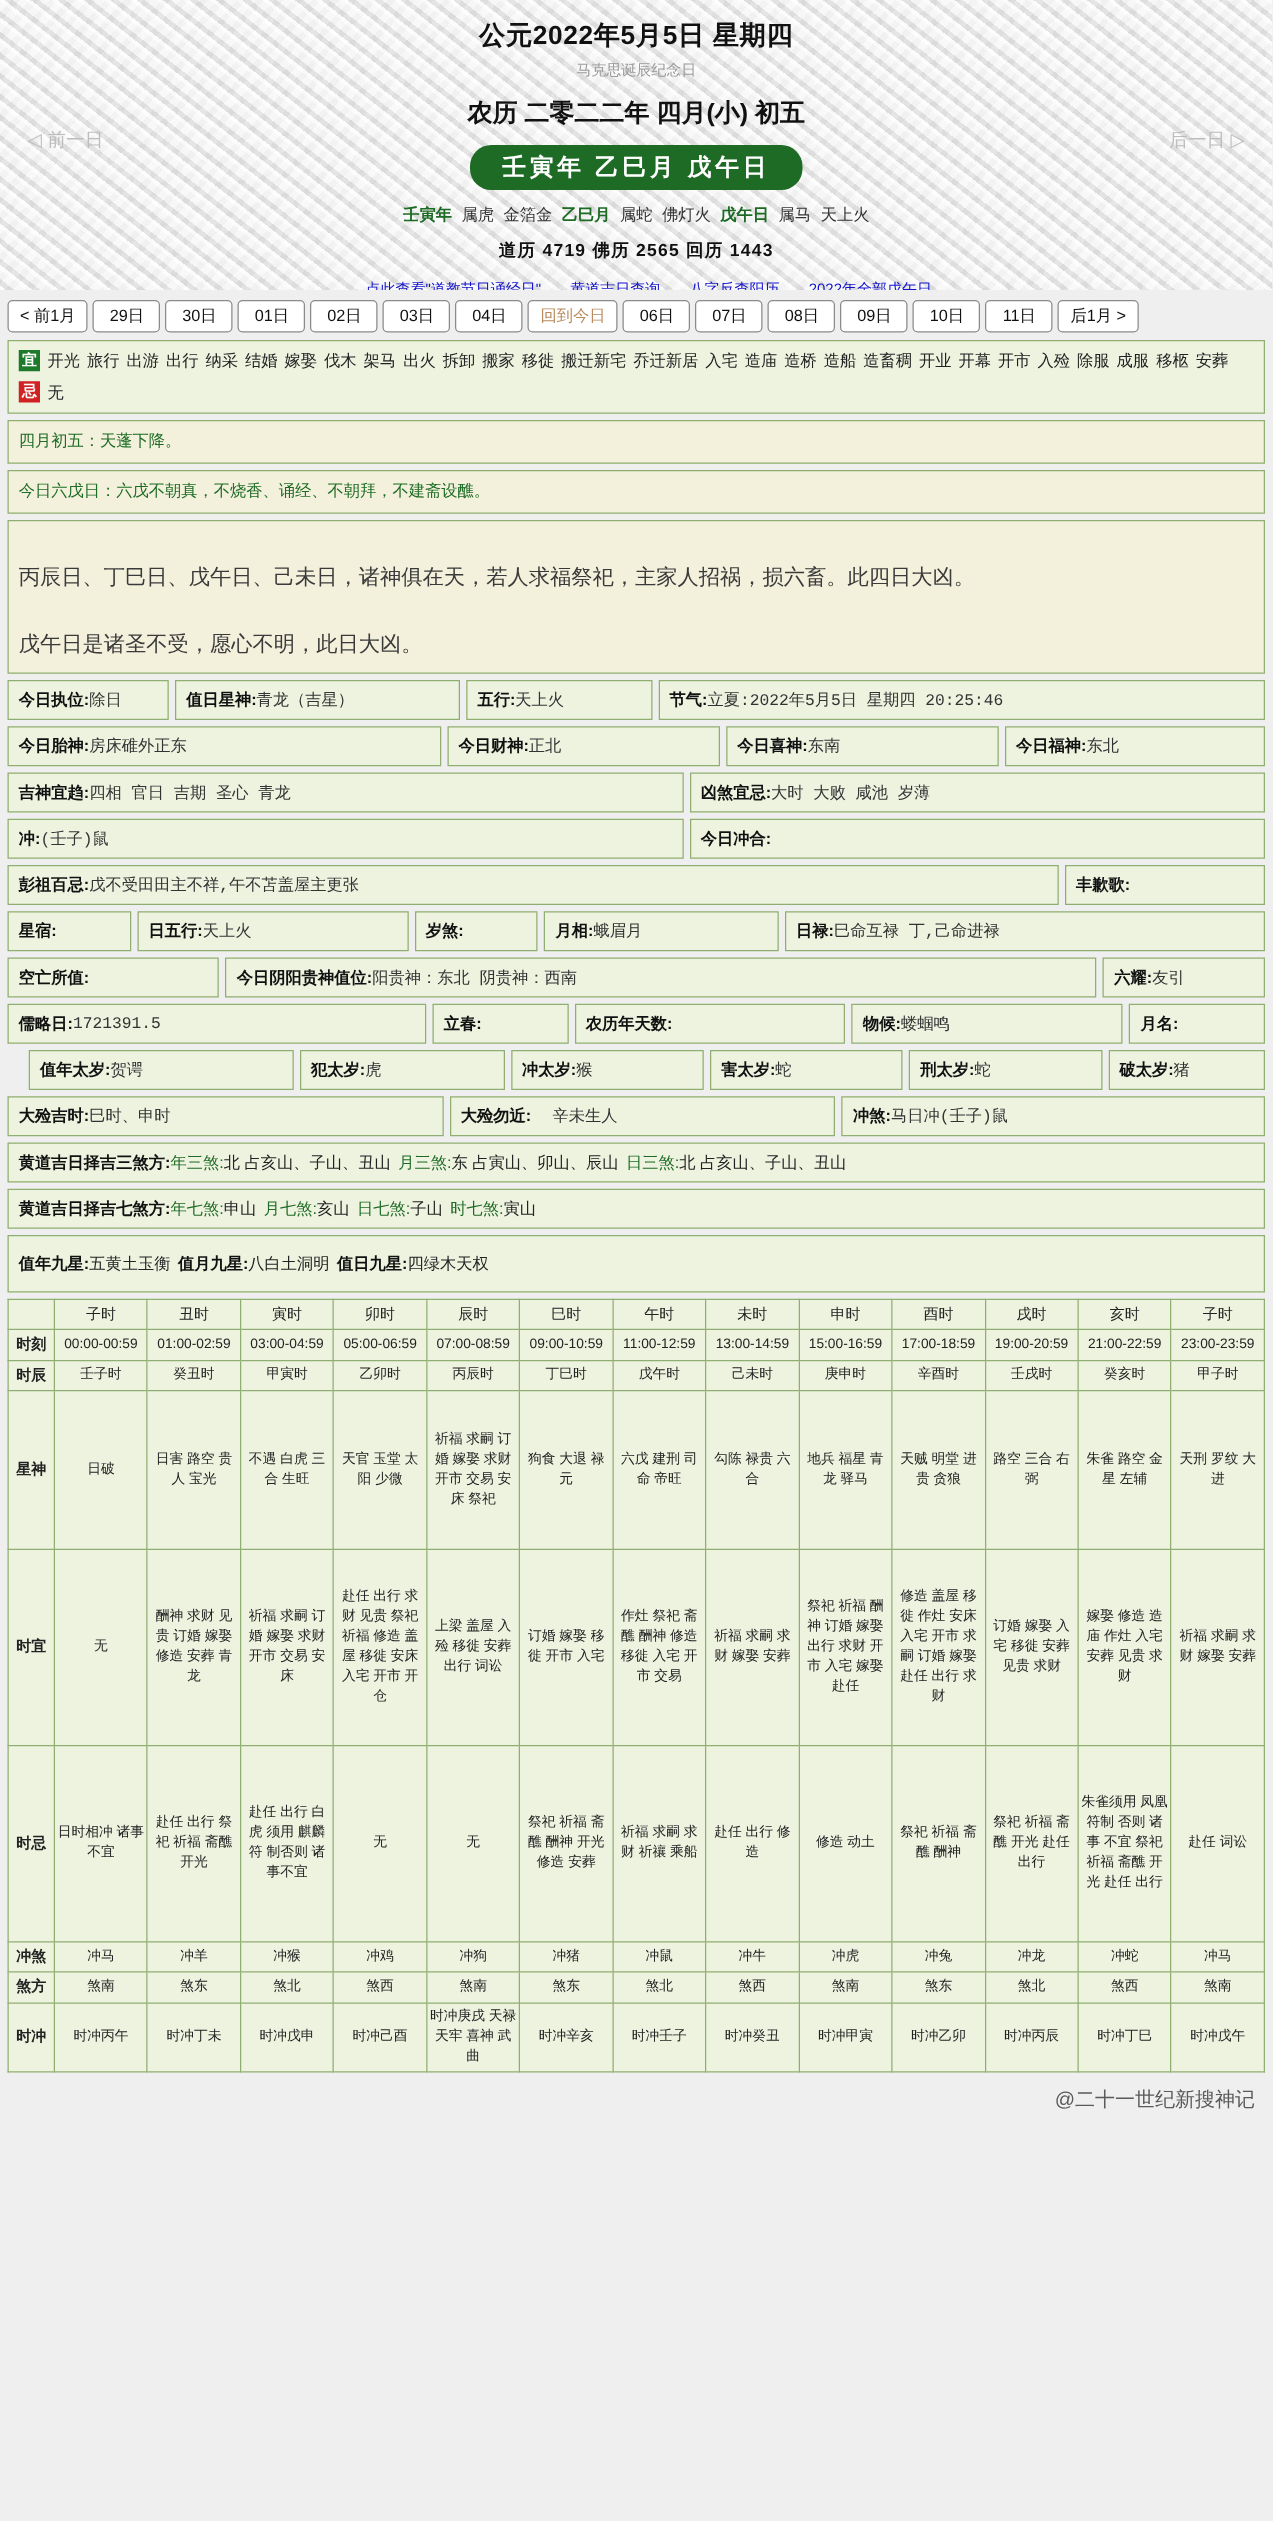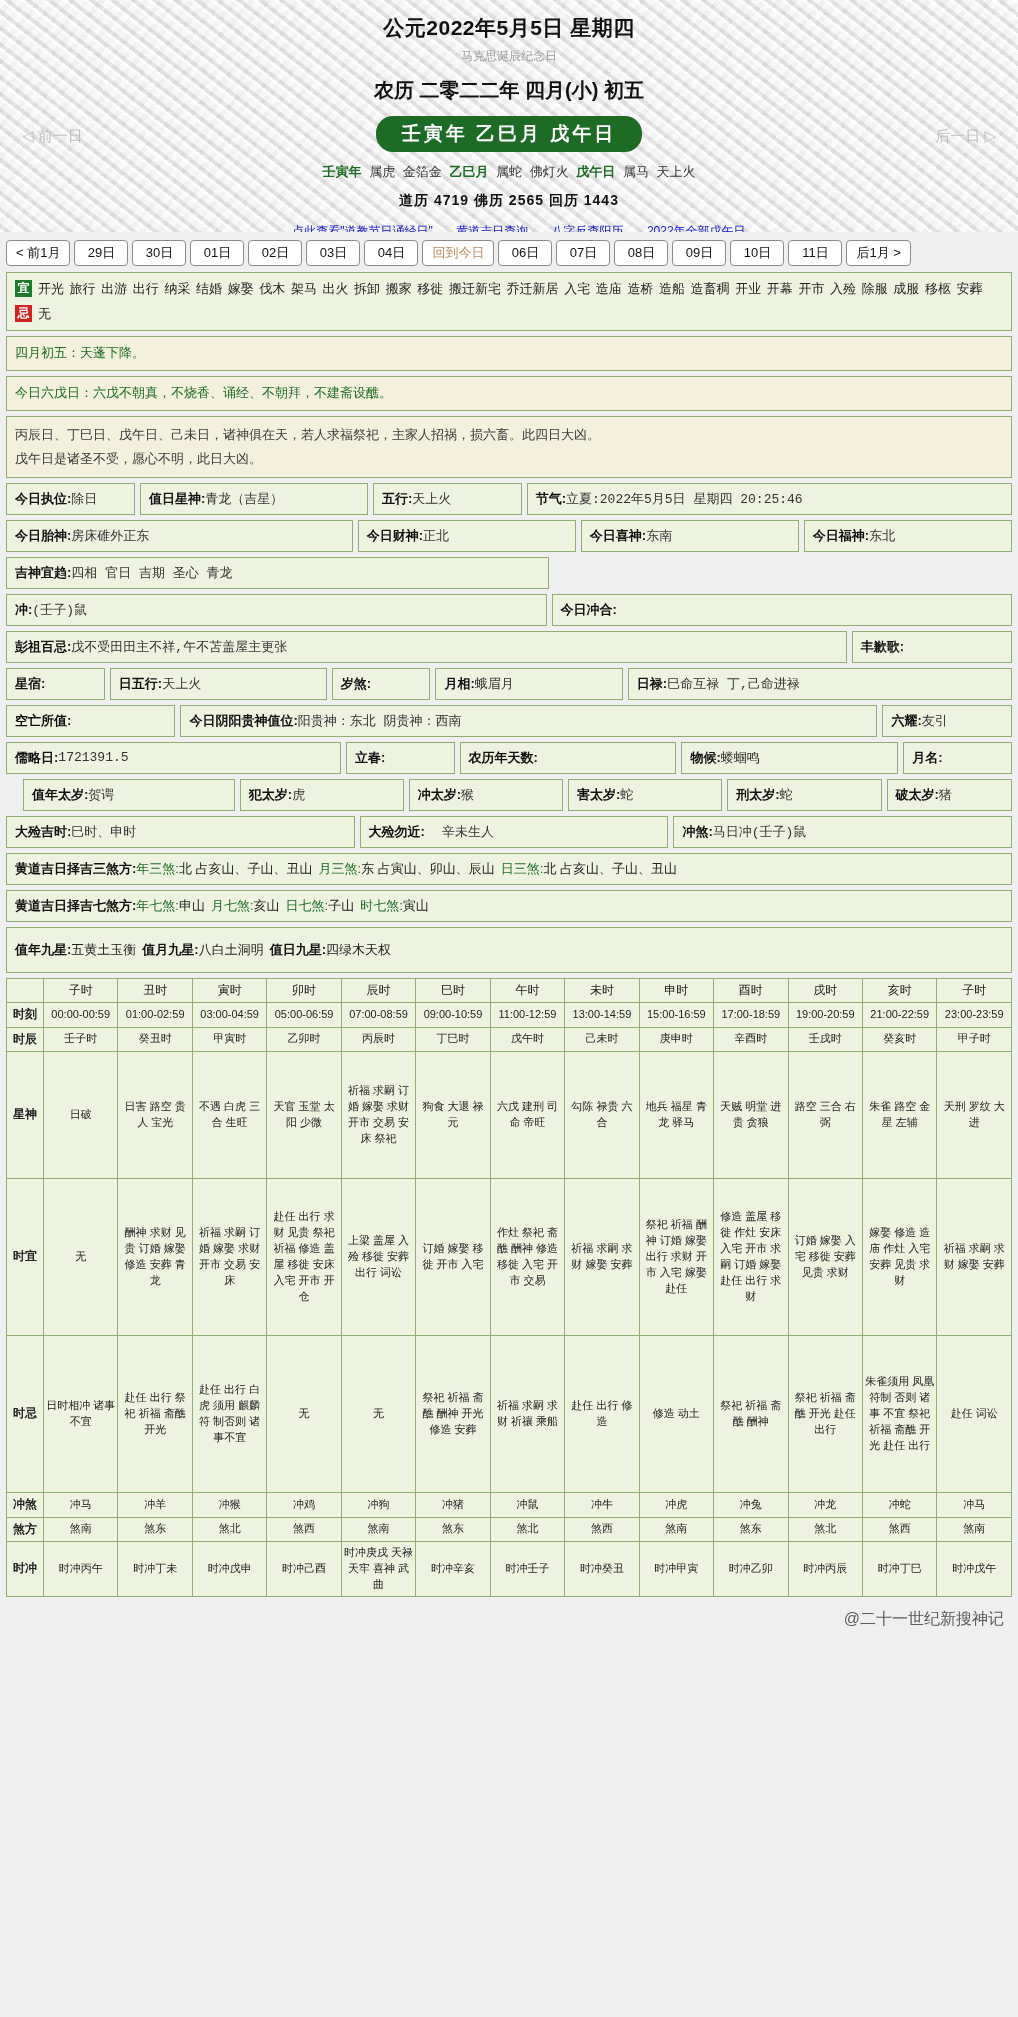--- a/index.html
+++ b/index.html
@@ -40,21 +40,21 @@
     border-radius:17px;
   }
   .h-pillars{margin-top:11px;font-size:13px;color:#333;}
   .h-pillars .gz{color:#1d6b24;font-weight:bold;}
   .h-pillars span{margin:0 2px;}
   .h-eras{margin-top:11px;font-size:14px;font-weight:bold;color:#111;letter-spacing:1px;}
   .h-links{margin-top:13px;font-size:12px;color:#1111cc;}
   .h-links a{color:#1111cc;text-decoration:underline;}
   .h-links .arrow{text-decoration:none;margin:0 2px 0 6px;}
   .prev-day,.next-day{
-    position:absolute;top:103px;font-size:15px;color:#bdbdbd;margin-top:24px;
+    position:absolute;top:103px;font-size:15px;color:#bdbdbd;
   }
   .prev-day{left:22px;}
   .next-day{right:22px;}
 
   
   .datenav{
     width:1018px;box-sizing:border-box;
     padding:8px 6px 6px 6px;
     background:#efefef;
     white-space:nowrap;
@@ -87,21 +87,21 @@
   .yiji-row:last-child{margin-bottom:0;}
   .tag{
     display:inline-block;width:17px;height:17px;line-height:17px;
     text-align:center;color:#fff;font-size:12px;font-weight:bold;
     flex:0 0 auto;margin-right:6px;margin-top:1px;
   }
   .tag.yi{background:#1d7a2a;}
   .tag.ji{background:#d02222;}
   .yiji-text{font-size:13px;color:#222;word-spacing:2px;}
   .note{color:#1d6b24;font-size:13px;line-height:1.6;}
-  .note-dark{color:#3a3a3a;font-size:13px;line-height:1.85;}
+  .note-dark{color:#3a3a3a;font-size:17px;line-height:1.85;margin-top:23px;}
 
   
   .row{display:flex;margin-bottom:5px;}
   .cell{
     border:1px solid #8fae72;
     background:#eef3e0;
     padding:6px 8px;
     box-sizing:border-box;
     font-size:13px;
     min-height:27px;
@@ -243,20 +243,24 @@
         </div>
         <div class="cell" style="width: 21%;">
           <b>今日福神:</b>
           <span class="v">东北</span>
         </div>
       </div>
       <div class="row">
         <div class="cell" style="width: 54%;">
           <b>吉神宜趋:</b>
           <span class="v">四相 官日 吉期 圣心 青龙</span>
+        </div>
+        <div class="cell" style="width: 46%;">
+          <b>凶煞宜忌:</b>
+          <span class="v">大时 大败 咸池 岁薄</span>
         </div>
       </div>
       <div class="row">
         <div class="cell" style="width: 54%;">
           <b>冲:</b>
           <span class="v">(壬子)鼠</span>
         </div>
         <div class="cell" style="width: 46%;">
           <b>今日冲合:</b>
           <span class="v"></span>

